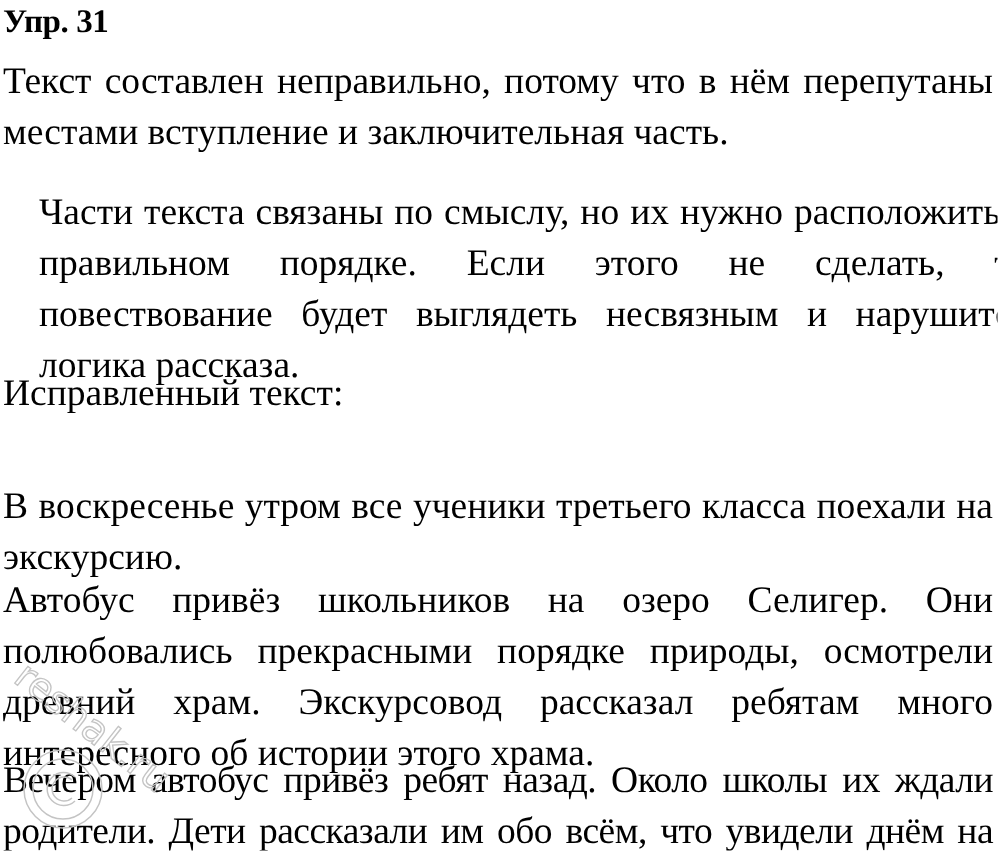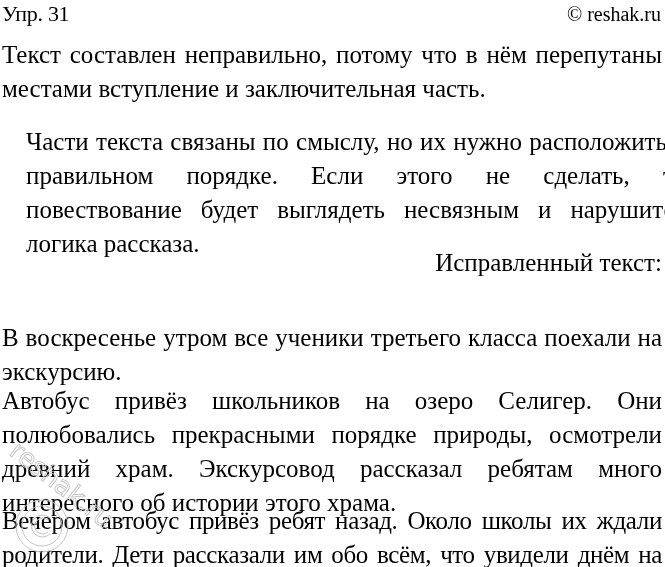--- a/index.html
+++ b/index.html
@@ -19,21 +19,21 @@
       position: absolute;
       top: 0;
       left: 0;
       width: 665px;
       height: 30px;
     }
     .exercise-title {
       position: absolute;
       left: 2px;
       top: 1px;
-      font-weight: normal;
+      font-weight: bold;
       font-size: 22px;
       line-height: 26px;
       letter-spacing: -0.3px;
     }
     .copyright {
       position: absolute;
       right: 4px;
       top: 1px;
       font-size: 20px;
       line-height: 26px;
@@ -41,37 +41,36 @@
     .para {
       position: absolute;
       left: 2px;
       width: 660px;
       font-size: 25px;
       line-height: 34px;
       text-align: justify;
       margin: 0;
     }
     .para.nojust {
-      text-align: right;
+      text-align: left;
     }
     .watermark {
       position: absolute;
       left: 2px;
       top: 438px;
       width: 150px;
       height: 130px;
       pointer-events: none;
     }
   </style>
 </head>
 <body>
 
 <div class="header">
   <div class="exercise-title">Упр. 31</div>
-  <div class="copyright">© reshak.ru</div>
 </div>
 
 <p class="para" style="top:38px;">Текст составлен неправильно, потому что в нём перепутаны местами вступление и заключительная часть.</p>
 <p class="para" style="top:125px;margin-left:24px;">Части текста связаны по смыслу, но их нужно расположить в правильном порядке. Если этого не сделать, то повествование будет выглядеть несвязным и нарушится логика рассказа.</p>
 <p class="para nojust" style="top:246px;">Исправленный текст:</p>
 <p class="para" style="top:297px;margin-top:24px;">В воскресенье утром все ученики третьего класса поехали на экскурсию.</p>
 <p class="para" style="top:384px;">Автобус привёз школьников на озеро Селигер. Они полюбовались прекрасными порядке природы, осмотрели древний храм. Экскурсовод рассказал ребятам много интересного об истории этого храма.</p>
 <p class="para" style="top:504px; letter-spacing:-0.35px;">Вечером автобус привёз ребят назад. Около школы их ждали родители. Дети рассказали им обо всём, что увидели днём на экскурсии.</p>
 
 <div class="watermark">

